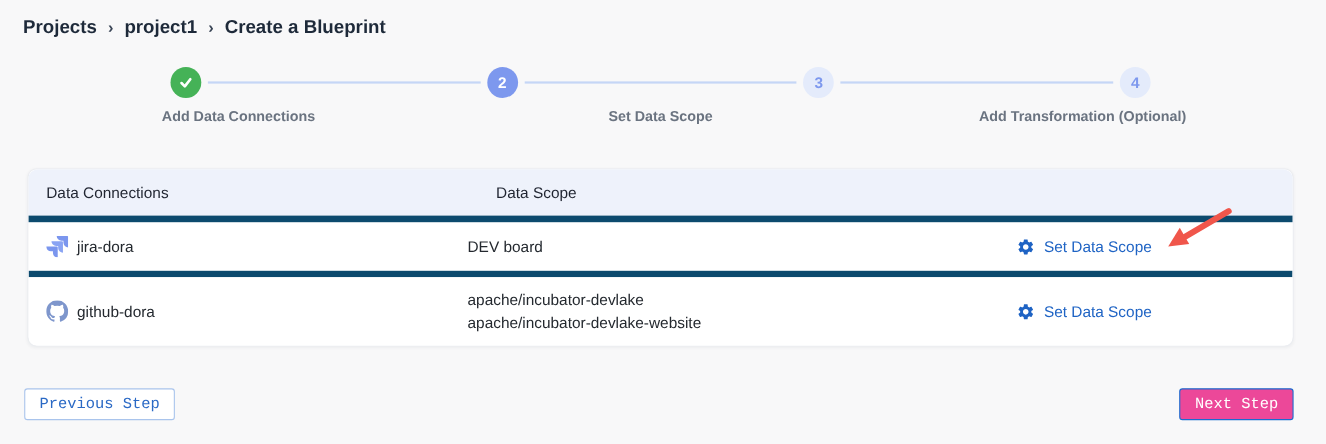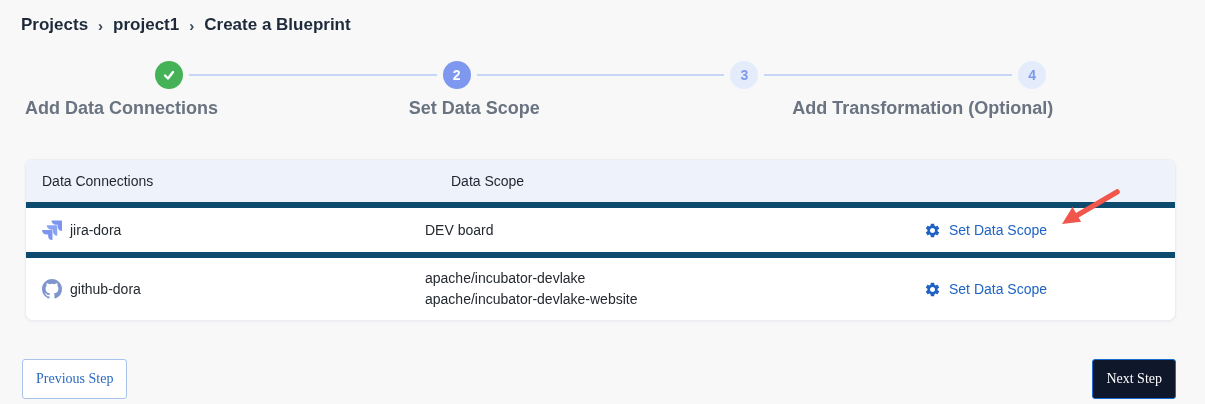--- a/index.html
+++ b/index.html
@@ -38,22 +38,22 @@
   .circle {
     width: 28px; height: 28px; border-radius: 50%;
     display: flex; align-items: center; justify-content: center;
     font-size: 14px; font-weight: 700; position: relative; z-index: 1;
   }
   .circle.done { background: #45b257; }
   .circle.active { background: #7d98ee; color: #ffffff; }
   .circle.pending { background: #e4ebfb; color: #7d98ee; }
   .stepper-labels { display: flex; margin-top: 9px; }
   .step-label {
-    flex: 1; text-align: left;
-    font-size: 18px; font-weight: 700; color: #6a7380;
+    flex: 1; text-align: center;
+    font-size: 13px; font-weight: 700; color: #6a7380;
   }
 
   
   .card {
     margin: 40px 29px 0 25px;
     background: #ffffff;
     border: 1px solid #ebedf1;
     border-radius: 8px;
     box-shadow: 0 1px 3px rgba(20,30,60,0.05);
     overflow: visible;
@@ -80,30 +80,30 @@
   .action-label { font-size: 14px; color: #1e63c4; }
   .conn-icon { width: 20px; height: 20px; flex: 0 0 auto; }
   .gear { width: 17px; height: 17px; }
 
   
   .footer {
     margin: 38px 29px 0 22px;
     display: flex; justify-content: space-between; align-items: center;
   }
   .btn {
-    height: 40px; padding: 0 13px;
-    font-family: Liberation Serif, serif;
+    height: 29px; padding: 0 13px;
+    font-family: Liberation Mono, monospace;
     font-size: 14px; border-radius: 3px; cursor: pointer;
     display: inline-flex; align-items: center;
   }
   .btn-outline {
     background: #ffffff; color: #2a69c5; border: 1px solid #a9c4ec;
   }
   .btn-primary {
-    background: #0f172a; color: #ffffff; border: 1px solid #1a6bd0; font-weight: 400;
+    background: #ec4899; color: #ffffff; border: 1px solid #1a6bd0; font-weight: 400;
   }
 
   
   .annotation-arrow {
     position: absolute; left: 1040px; top: 183px; width: 90px; height: 52px;
     pointer-events: none; z-index: 5;
   }
 </style>
 </head>
 <body>

